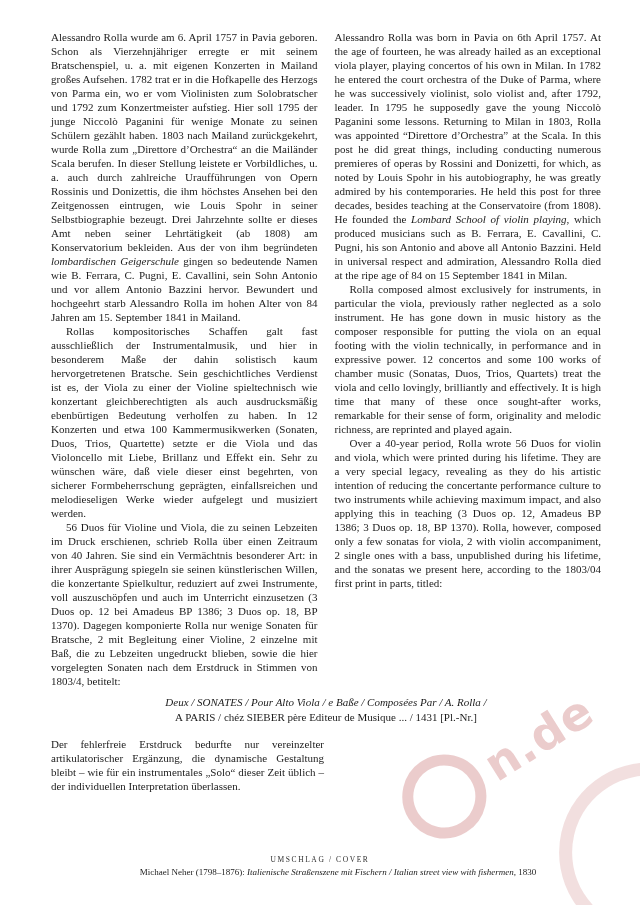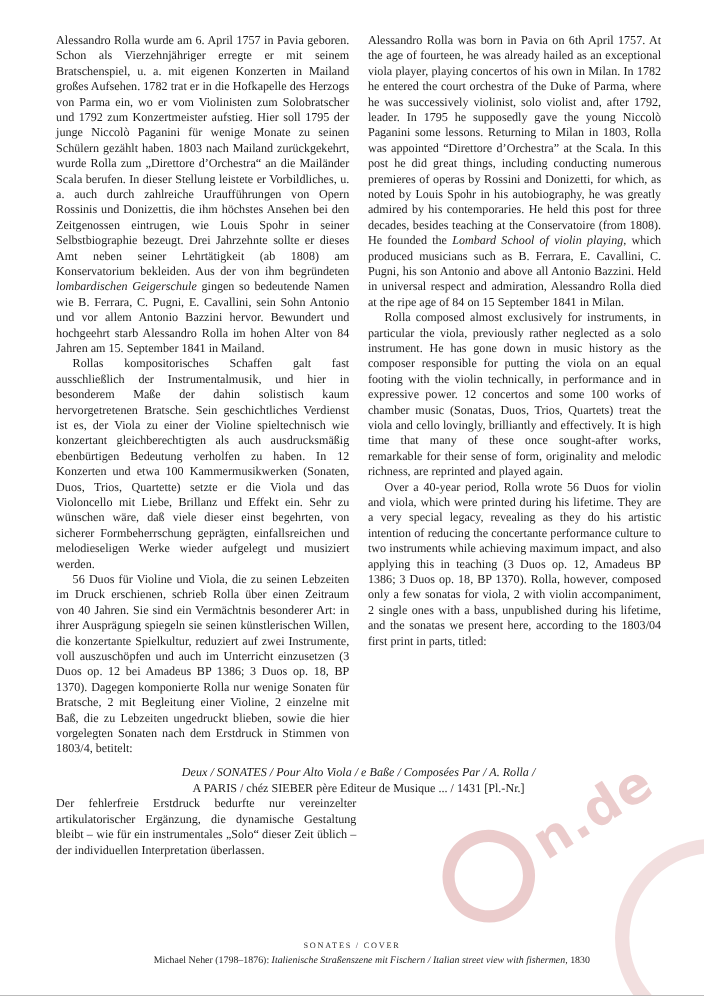--- a/index.html
+++ b/index.html
@@ -25,21 +25,21 @@
   }
   .col p { margin: 0; text-indent: 15px; }
   .col p:first-child { text-indent: 0; }
   .title-block {
     text-align: center;
     font-size: 11px;
     line-height: 14.5px;
     margin-top: 7px;
   }
   .title-line1 { font-style: italic; }
-  .columns.bottom { }
+  .columns.bottom { margin-top: 13px; }
   .footer {
     position: absolute;
     left: 0; right: 0;
     bottom: 28px;
     text-align: center;
   }
   .footer-label {
     font-size: 7.5px;
     letter-spacing: 1.6px;
     color: #2e2e2e;
@@ -108,21 +108,21 @@
   <div class="title-block">
     <div class="title-line1">Deux / SONATES / Pour Alto Viola / e Baße / Composées Par / A. Rolla /</div>
     <div class="title-line2">A PARIS / chéz SIEBER père Editeur de Musique ... / 1431 [Pl.-Nr.]</div>
   </div>
 
   <div class="columns bottom">
     <div class="col" lang="de">Der fehlerfreie Erstdruck bedurfte nur vereinzelter artikulatorischer Ergänzung, die dynamische Gestaltung bleibt – wie für ein instrumentales „Solo“ dieser Zeit üblich – der individuellen Interpretation überlassen.</div>
   </div>
 
   <div class="footer">
-    <div class="footer-label">SONATES / COVER</div>
+    <div class="footer-label">UMSCHLAG / COVER</div>
     <div class="footer-credit" id="footer-credit">Michael Neher (1798–1876): <i>Italienische Straßenszene mit Fischern / Italian street view with fishermen</i>, 1830</div>
   </div>
 
   <div class="watermark">
     <div class="wm-row">
       <div class="wm-ring"></div>
       <div class="wm-text">n.de</div>
     </div>
     <div class="wm-ring2"></div>
   </div>

